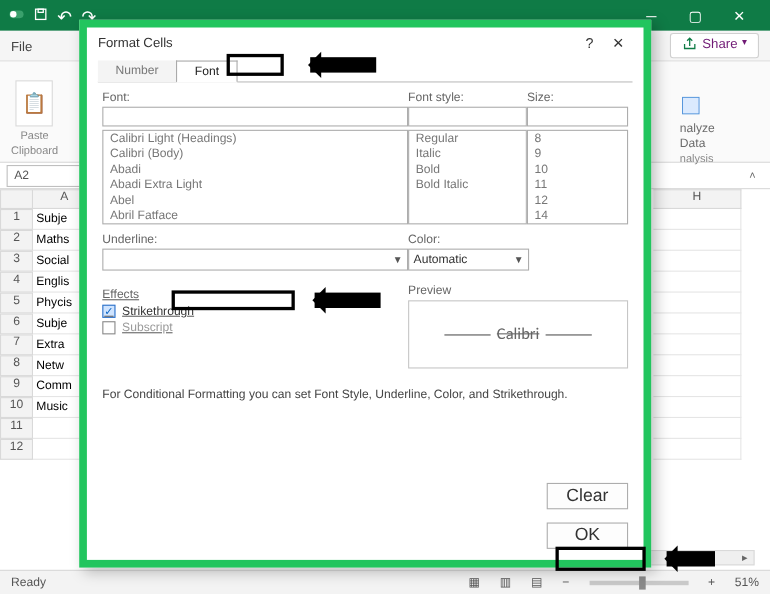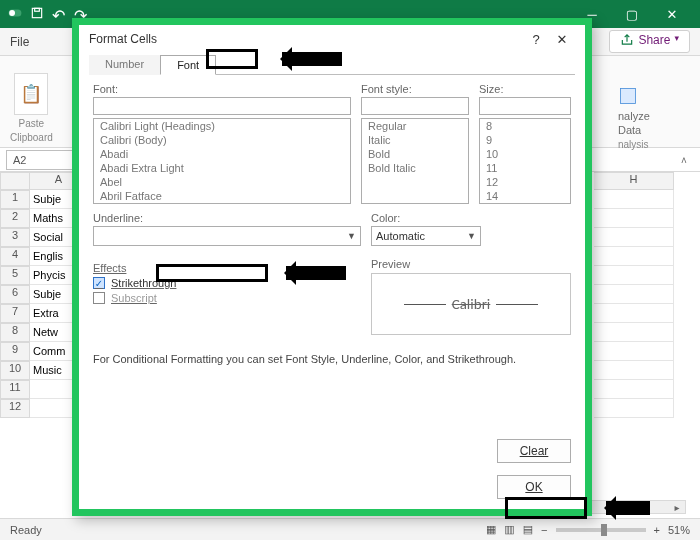--- a/index.html
+++ b/index.html
@@ -20,59 +20,59 @@
   .paste { width: 34px; height: 42px; border: 1px solid #d9d9d9; background: #fff; display: flex; align-items: center; justify-content: center; font-size: 18px; }
   .formulabar { height: 24px; border-bottom: 1px solid #d9d9d9; display: flex; align-items: center; padding: 0 6px; gap: 6px; font-size: 12px; }
   .namebox { width: 80px; height: 20px; border: 1px solid #bfbfbf; background: #fff; padding: 0 6px; line-height: 18px; font-size: 11px; color: #555; }
   .grid { position: relative; }
   .colhdrs { display: flex; height: 18px; }
   .rownum { width: 30px; border: 1px solid #d9d9d9; background: #f3f3f3; text-align: center; font-size: 11px; color: #555; }
   .colhdr { width: 58px; border: 1px solid #d9d9d9; border-left: none; background: #f3f3f3; text-align: center; font-size: 11px; color: #555; }
   .row { display: flex; height: 19px; }
   .cell { width: 58px; border: 1px solid #e5e5e5; border-left: none; border-top: none; font-size: 11px; padding: 0 3px; line-height: 18px; white-space: nowrap; overflow: hidden; }
   .cell.first { width: 58px; }
-  .statusbar { position: absolute; bottom: 0; left: 0; right: 0; height: 22px; background: #f3f3f3; border-top: 1px solid #d9d9d9; display: flex; align-items: center; font-size: 11px; color: #555; padding: 0 10px; gap: 8px; text-align: center; }
+  .statusbar { position: absolute; bottom: 0; left: 0; right: 0; height: 22px; background: #f3f3f3; border-top: 1px solid #d9d9d9; display: flex; align-items: center; font-size: 11px; color: #555; padding: 0 10px; gap: 18px; text-align: center; }
   .statusbar .flex { flex: 1; }
   .zoom-slider { width: 90px; height: 4px; background: #c9c9c9; position: relative; }
   .zoom-slider::after { content: ""; position: absolute; left: 50%; top: -4px; width: 6px; height: 12px; background: #8a8a8a; }
 
   
   .modal-shadow { position: absolute; left: 72px; top: 18px; width: 520px; height: 498px; background: #fff; border: 7px solid #22c55e; box-shadow: 4px 4px 12px rgba(0,0,0,0.25); }
   .dlg-title { height: 28px; display: flex; align-items: center; padding: 0 10px; font-size: 12px; color: #333; }
   .dlg-title .flex { flex: 1; }
   .dlg-help, .dlg-close { width: 26px; height: 22px; display: flex; align-items: center; justify-content: center; font-size: 13px; color: #333; }
   .tabs { display: flex; gap: 0; margin: 2px 10px 0 10px; font-size: 11px; }
   .tab { padding: 3px 16px; background: #f4f4f4; color: #777; }
   .tab.active { background: #fff; border: 1px solid #aaa; border-bottom: 1px solid #fff; position: relative; z-index: 3; color: #222; }
   .tabline { height: 1px; background: #bdbdbd; margin: -1px 10px 0 10px; }
   .dlg-body { padding: 8px 14px 8px 14px; font-size: 11px; color: #666; }
   .lbl { display: block; margin-bottom: 2px; }
   .txt { width: 100%; height: 18px; border: 1px solid #adadad; background: #fff; }
   .listbox { border: 1px solid #adadad; background: #fff; overflow-y: scroll; font-size: 11px; color: #777; }
   .listbox div { padding: 1px 6px; }
-  .cols { display: flex; gap: 10px; }
+  .cols { display: flex; }
   .col-font { flex: 1; }
   .col-style { width: 108px; }
   .col-size { width: 92px; }
   .combo { height: 20px; border: 1px solid #adadad; display: flex; align-items: center; justify-content: space-between; padding: 0 4px; background: #fff; font-size: 11px; color: #333; }
   .combo .arrow { font-size: 9px; color: #555; }
   .fieldset-title { font-size: 11px; color: #666; margin: 6px 0 3px 0; }
   .effects { margin-top: 4px; text-decoration: underline; }
   .chk { display: flex; align-items: center; gap: 6px; color: #9a9a9a; font-size: 11px; margin: 3px 0; }
   .chk .box { width: 12px; height: 12px; border: 1px solid #888; background: #fff; display: inline-flex; align-items: center; justify-content: center; font-size: 10px; color: #0a64c2; }
   .chk.checked .box { background: #cfe4ff; border-color: #2e72c9; }
   .chk.checked { color: #333; }
   .preview-box { border: 1px solid #c6c6c6; height: 62px; display: flex; align-items: center; justify-content: center; margin-top: 2px; }
   .preview-inner { display: flex; align-items: center; gap: 6px; }
   .preview-line { width: 42px; height: 1px; background: #555; }
   .preview-text { font-family: Calibri, sans-serif; font-size: 15px; color: #666; text-decoration: line-through; }
   .hint { font-size: 11px; color: #444; margin-top: 18px; }
 
   .dlg-buttons { position: absolute; bottom: 10px; right: 14px; display: flex; gap: 10px; }
-  .btn { min-width: 74px; height: 24px; border: 1px solid #adadad; background: #fdfdfd; font-size: 12px; color: #333; display: flex; align-items: center; justify-content: center; text-decoration: underline; }
+  .btn { min-width: 74px; height: 24px; border: 1px solid #adadad; background: #fdfdfd; font-size: 16px; color: #333; display: flex; align-items: center; justify-content: center; }
 
   
   .ann-box { position: absolute; border: 3px solid #000; background: transparent; z-index: 50; pointer-events: none; }
   .ann-arrow { position: absolute; width: 60px; height: 14px; background: #000; z-index: 50; pointer-events: none; }
   .ann-arrow::before { content: ""; position: absolute; left: -14px; top: -5px; border: 12px solid transparent; border-right-color: #000; }
 
   
   .svg-i { width: 14px; height: 14px; }
 
   

